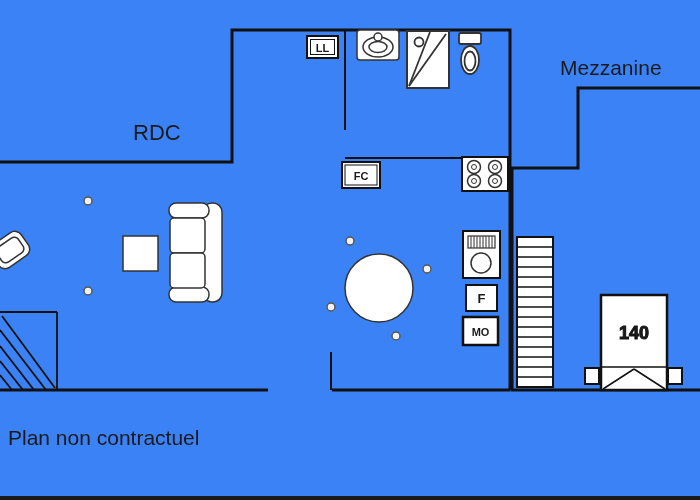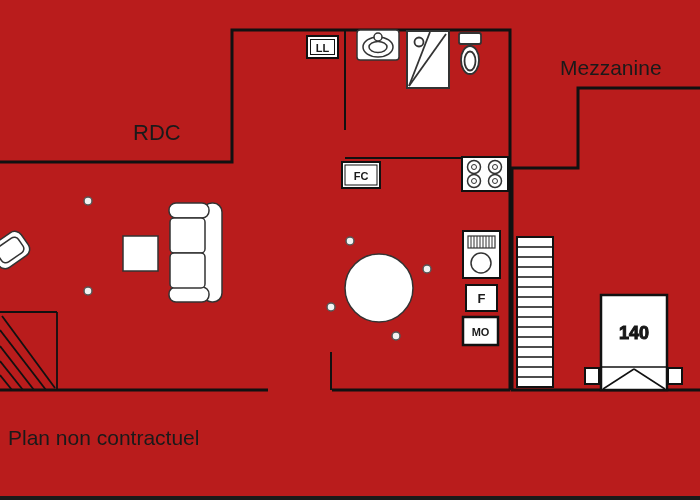--- a/index.html
+++ b/index.html
@@ -8,21 +8,21 @@
     width: 700px;
     height: 500px;
     background: #ffffff;
     overflow: hidden;
     font-family: "Liberation Sans", sans-serif;
   }
   #canvas {
     position: relative;
     width: 700px;
     height: 500px;
-    background: #b91c1c;
+    background: #3b82f6;
   }
   svg text {
     font-family: "Liberation Sans", sans-serif;
     fill: #1a1a1a;
   }
 </style>
 </head>
 <body>
 
 <div id="canvas">

